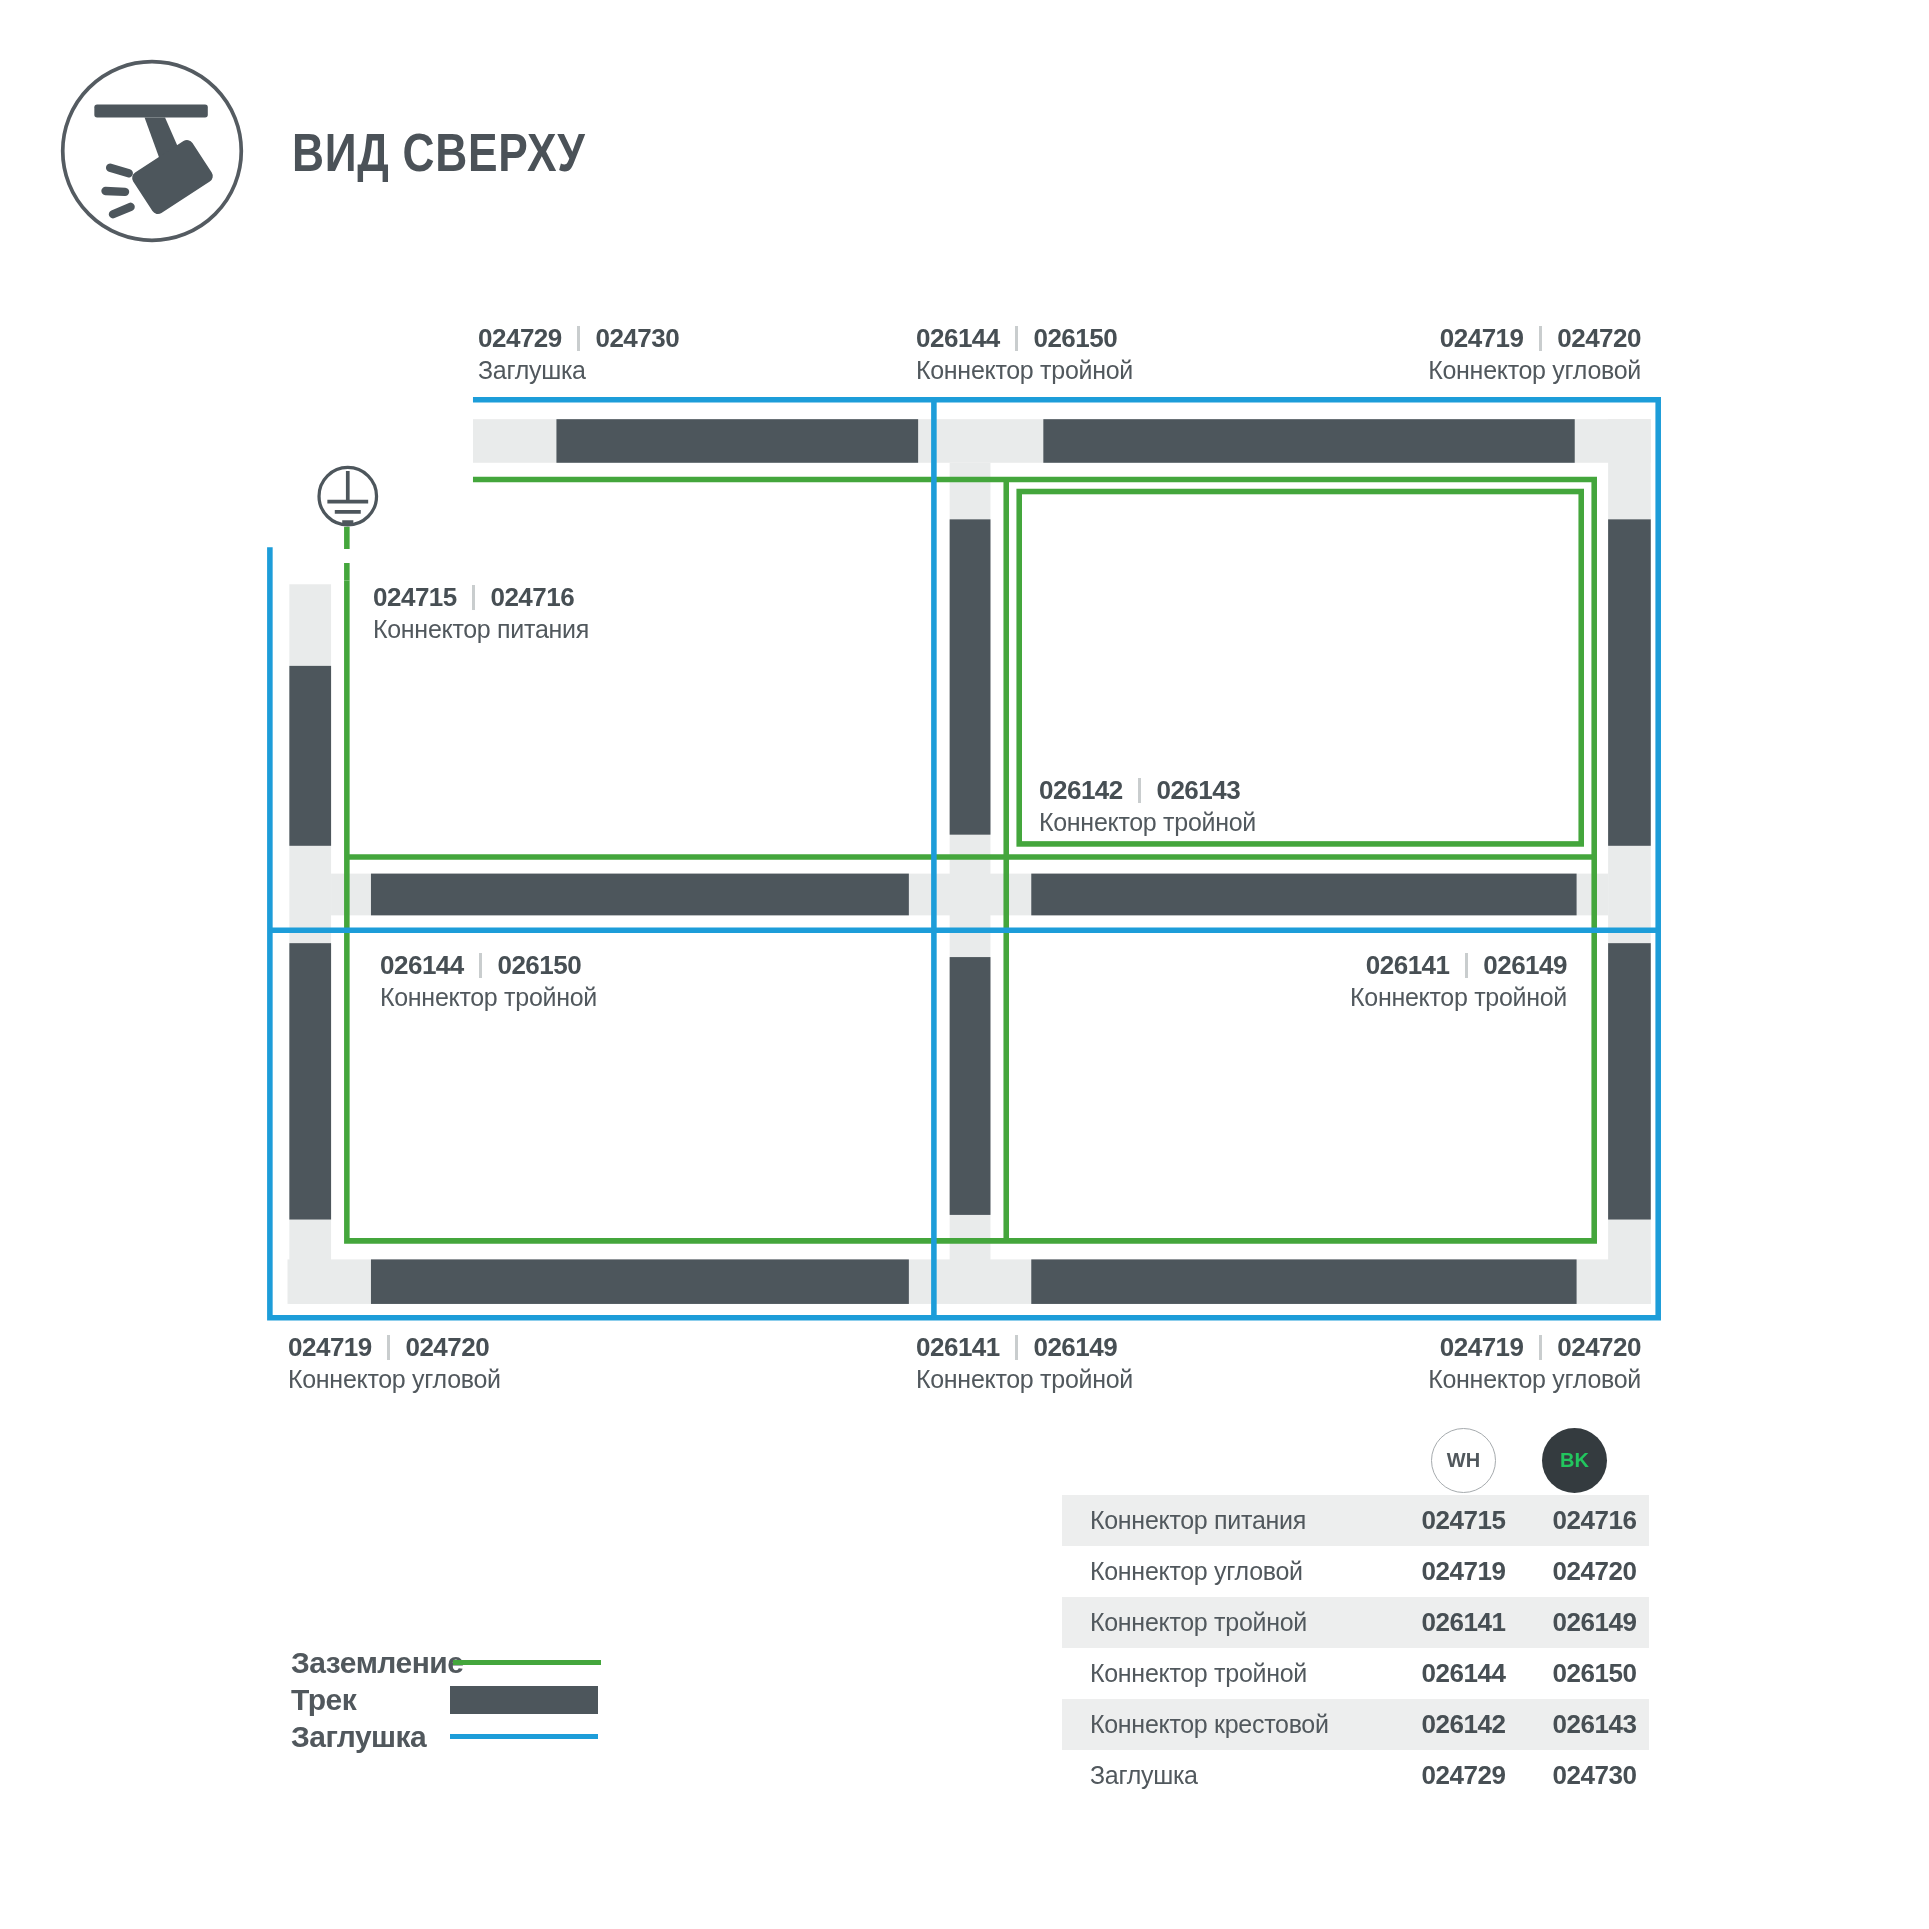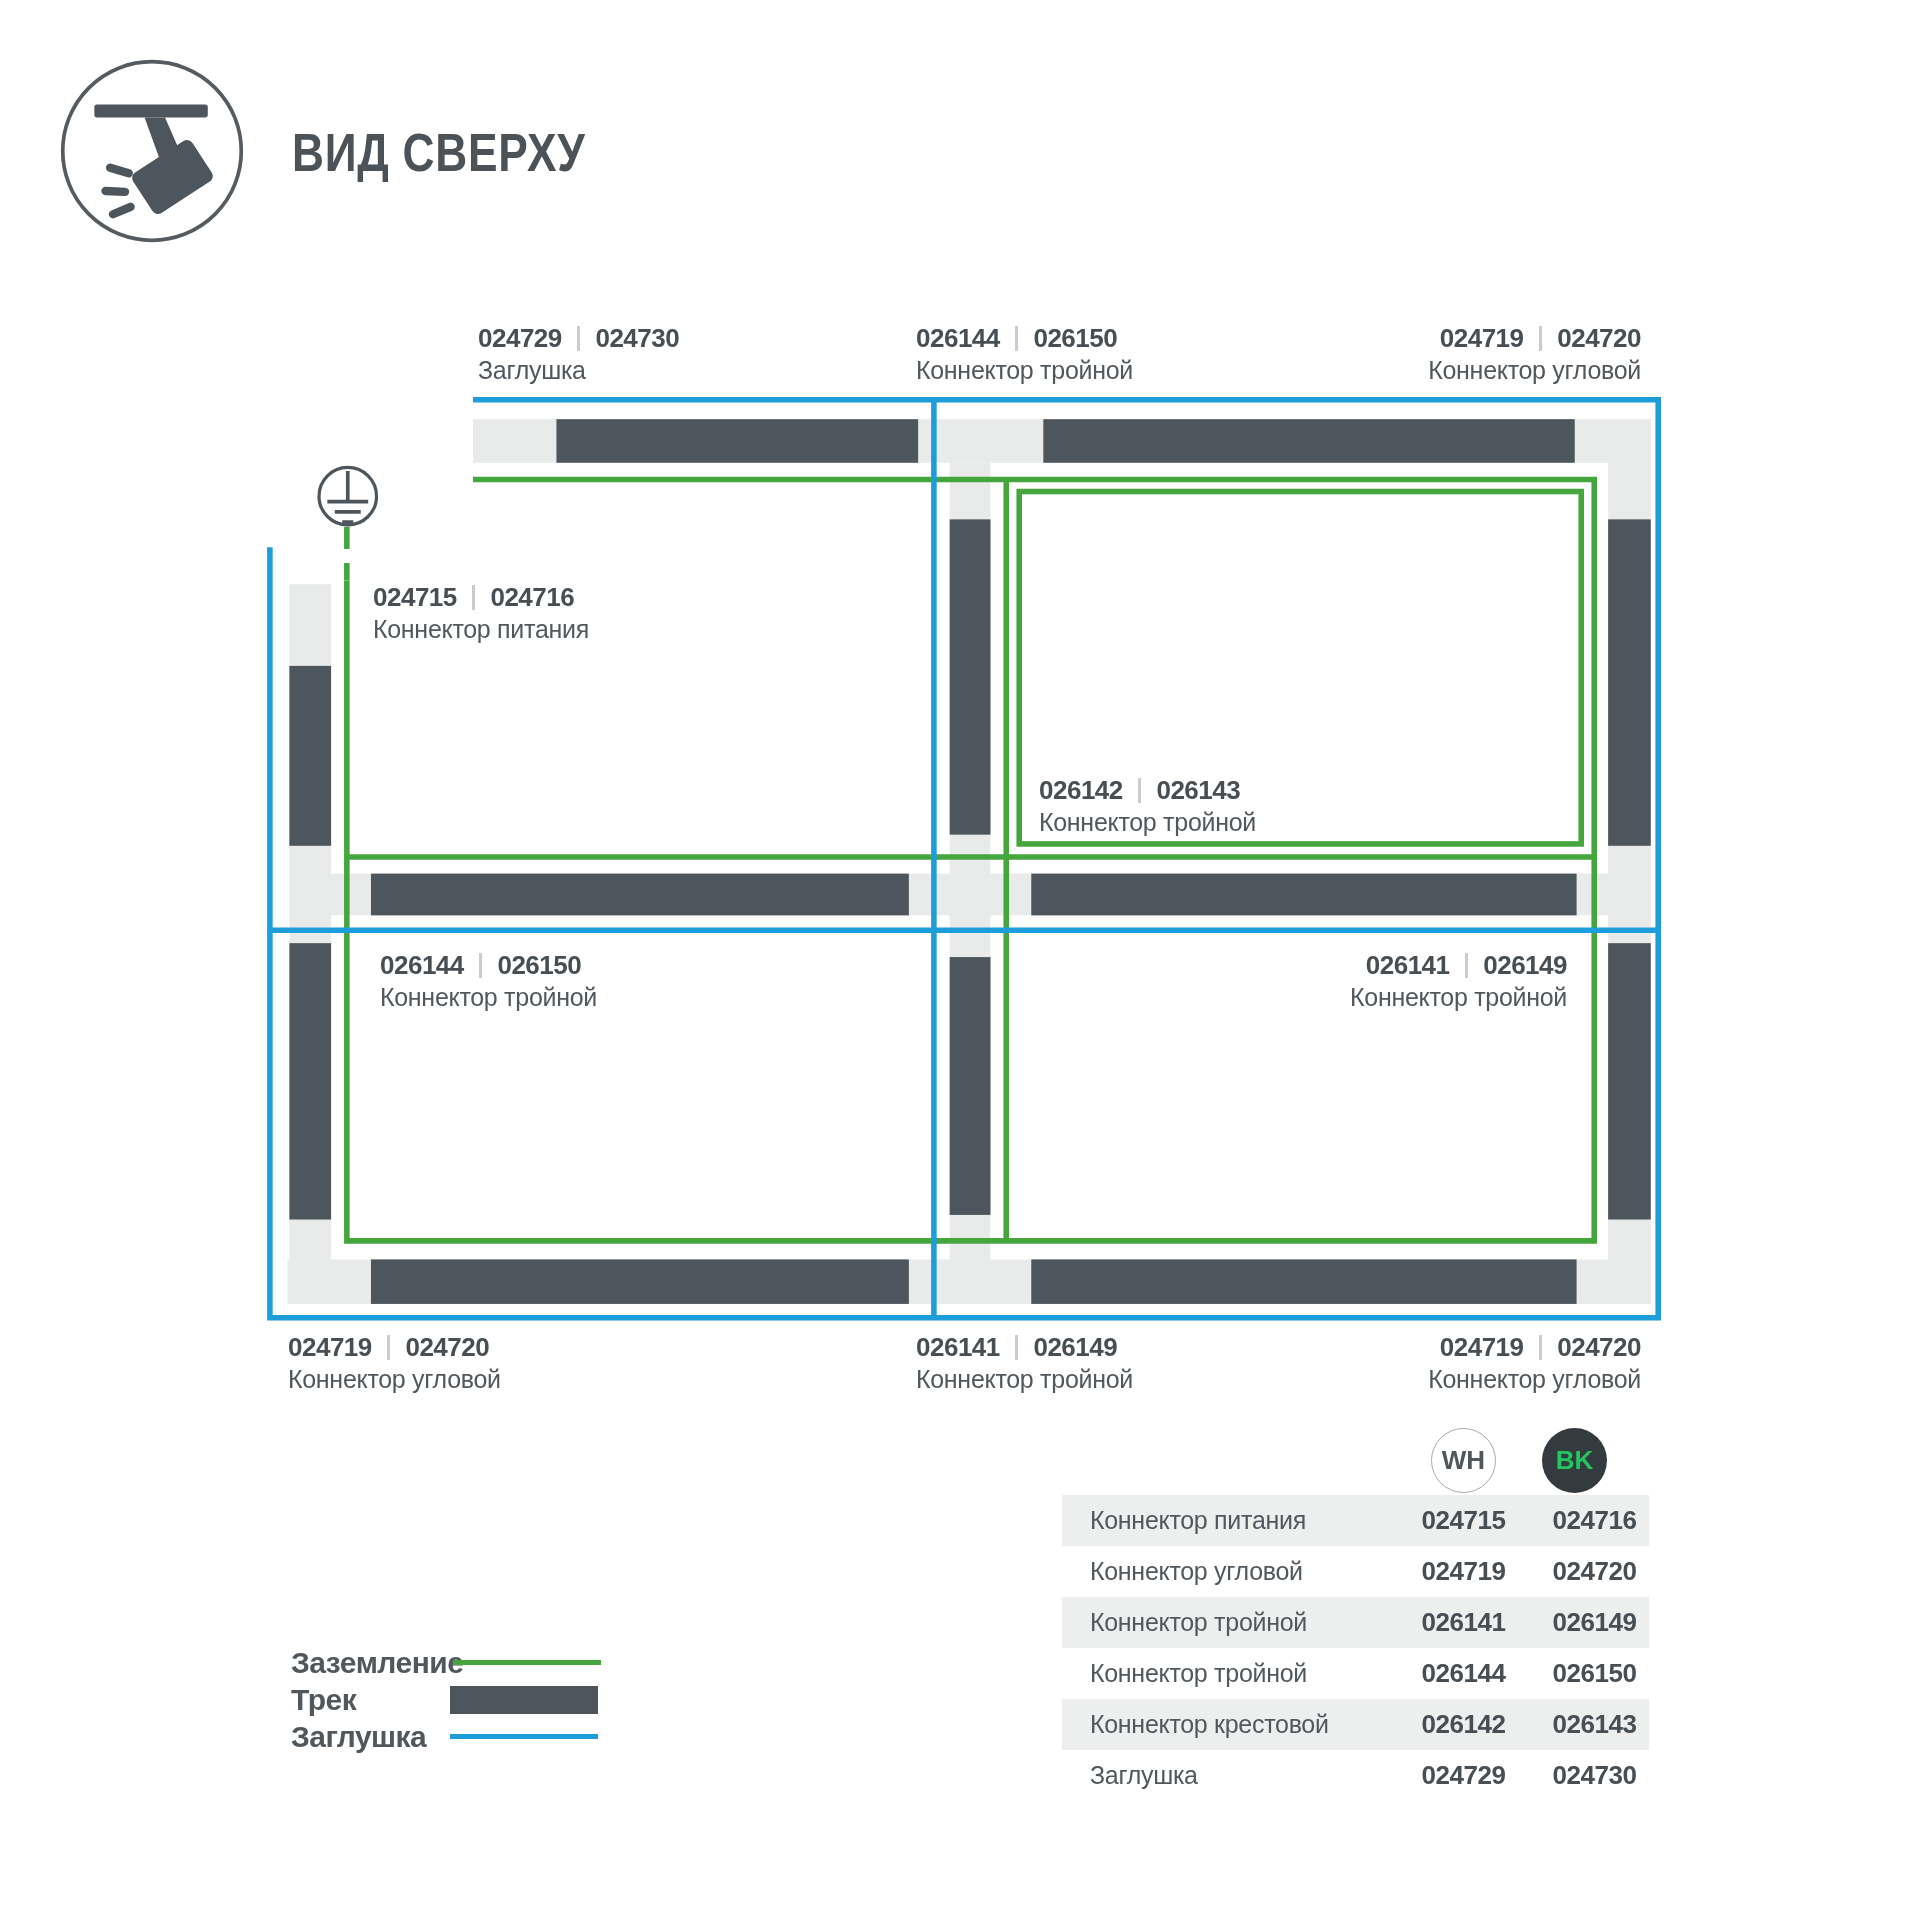--- a/index.html
+++ b/index.html
@@ -33,21 +33,21 @@
   .legend{left:283px;top:1644px;width:315px;}
   .legend-row{display:flex;align-items:center;height:37px;}
   .legend-label{width:162px;font-size:30px;font-weight:bold;color:var(--c-text);letter-spacing:-0.5px;margin-left:8px;}
   .legend-swatch{width:148px;display:flex;align-items:center;}
   .sw-line-green{width:148px;height:5.6px;background:var(--c-green);}
   .sw-bar-track{width:148px;height:28px;background:var(--c-track);}
   .sw-line-blue{width:148px;height:5.6px;background:var(--c-blue);}
 
   
   .badge{position:absolute;width:65px;height:65px;border-radius:50%;display:flex;align-items:center;
-         justify-content:center;font-size:26px;font-weight:600;box-sizing:border-box;}
+         justify-content:center;font-size:20px;font-weight:600;box-sizing:border-box;}
   .badge.wh{left:1431px;top:1428px;border:1.9px solid #A6ABAE;color:var(--c-text);background:#fff;}
   .badge.bk{left:1542px;top:1428px;background:var(--c-bk);color:#22c55e;}
 
   
   .ptable{left:1062px;top:1495px;width:587px;}
   .prow{display:flex;align-items:center;height:51px;}
   .prow.shade{background:var(--c-shade);}
   .prow .pname{flex:1;padding-left:28px;font-size:25px;color:var(--c-text);letter-spacing:-0.3px;}
   .prow .pwh{width:153px;text-align:center;font-size:26px;font-weight:bold;color:var(--c-num);letter-spacing:-0.5px;}
   .prow .pbk{width:109px;text-align:center;font-size:26px;font-weight:bold;color:var(--c-num);letter-spacing:-0.5px;}

